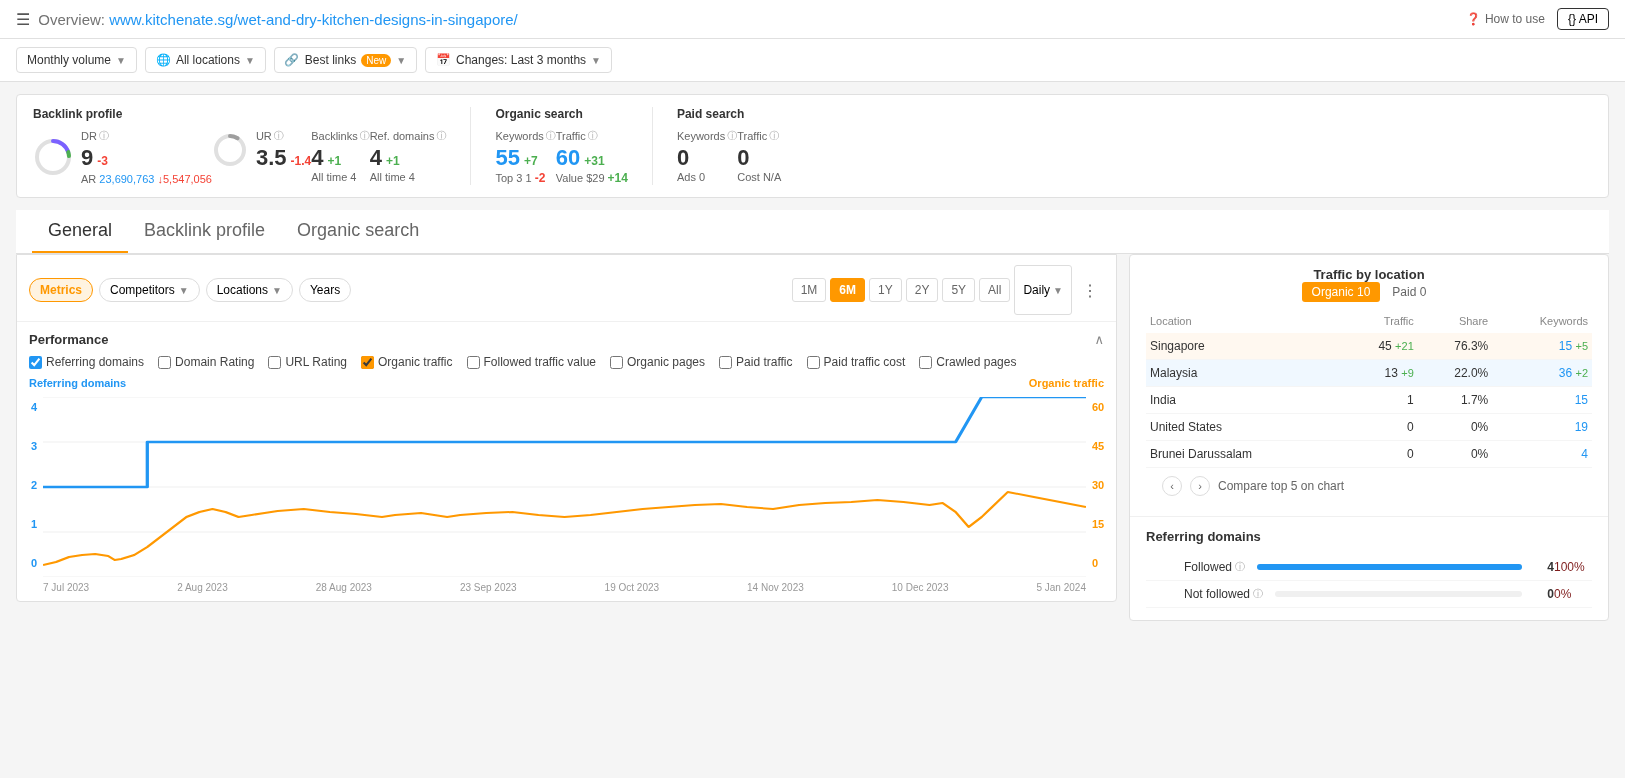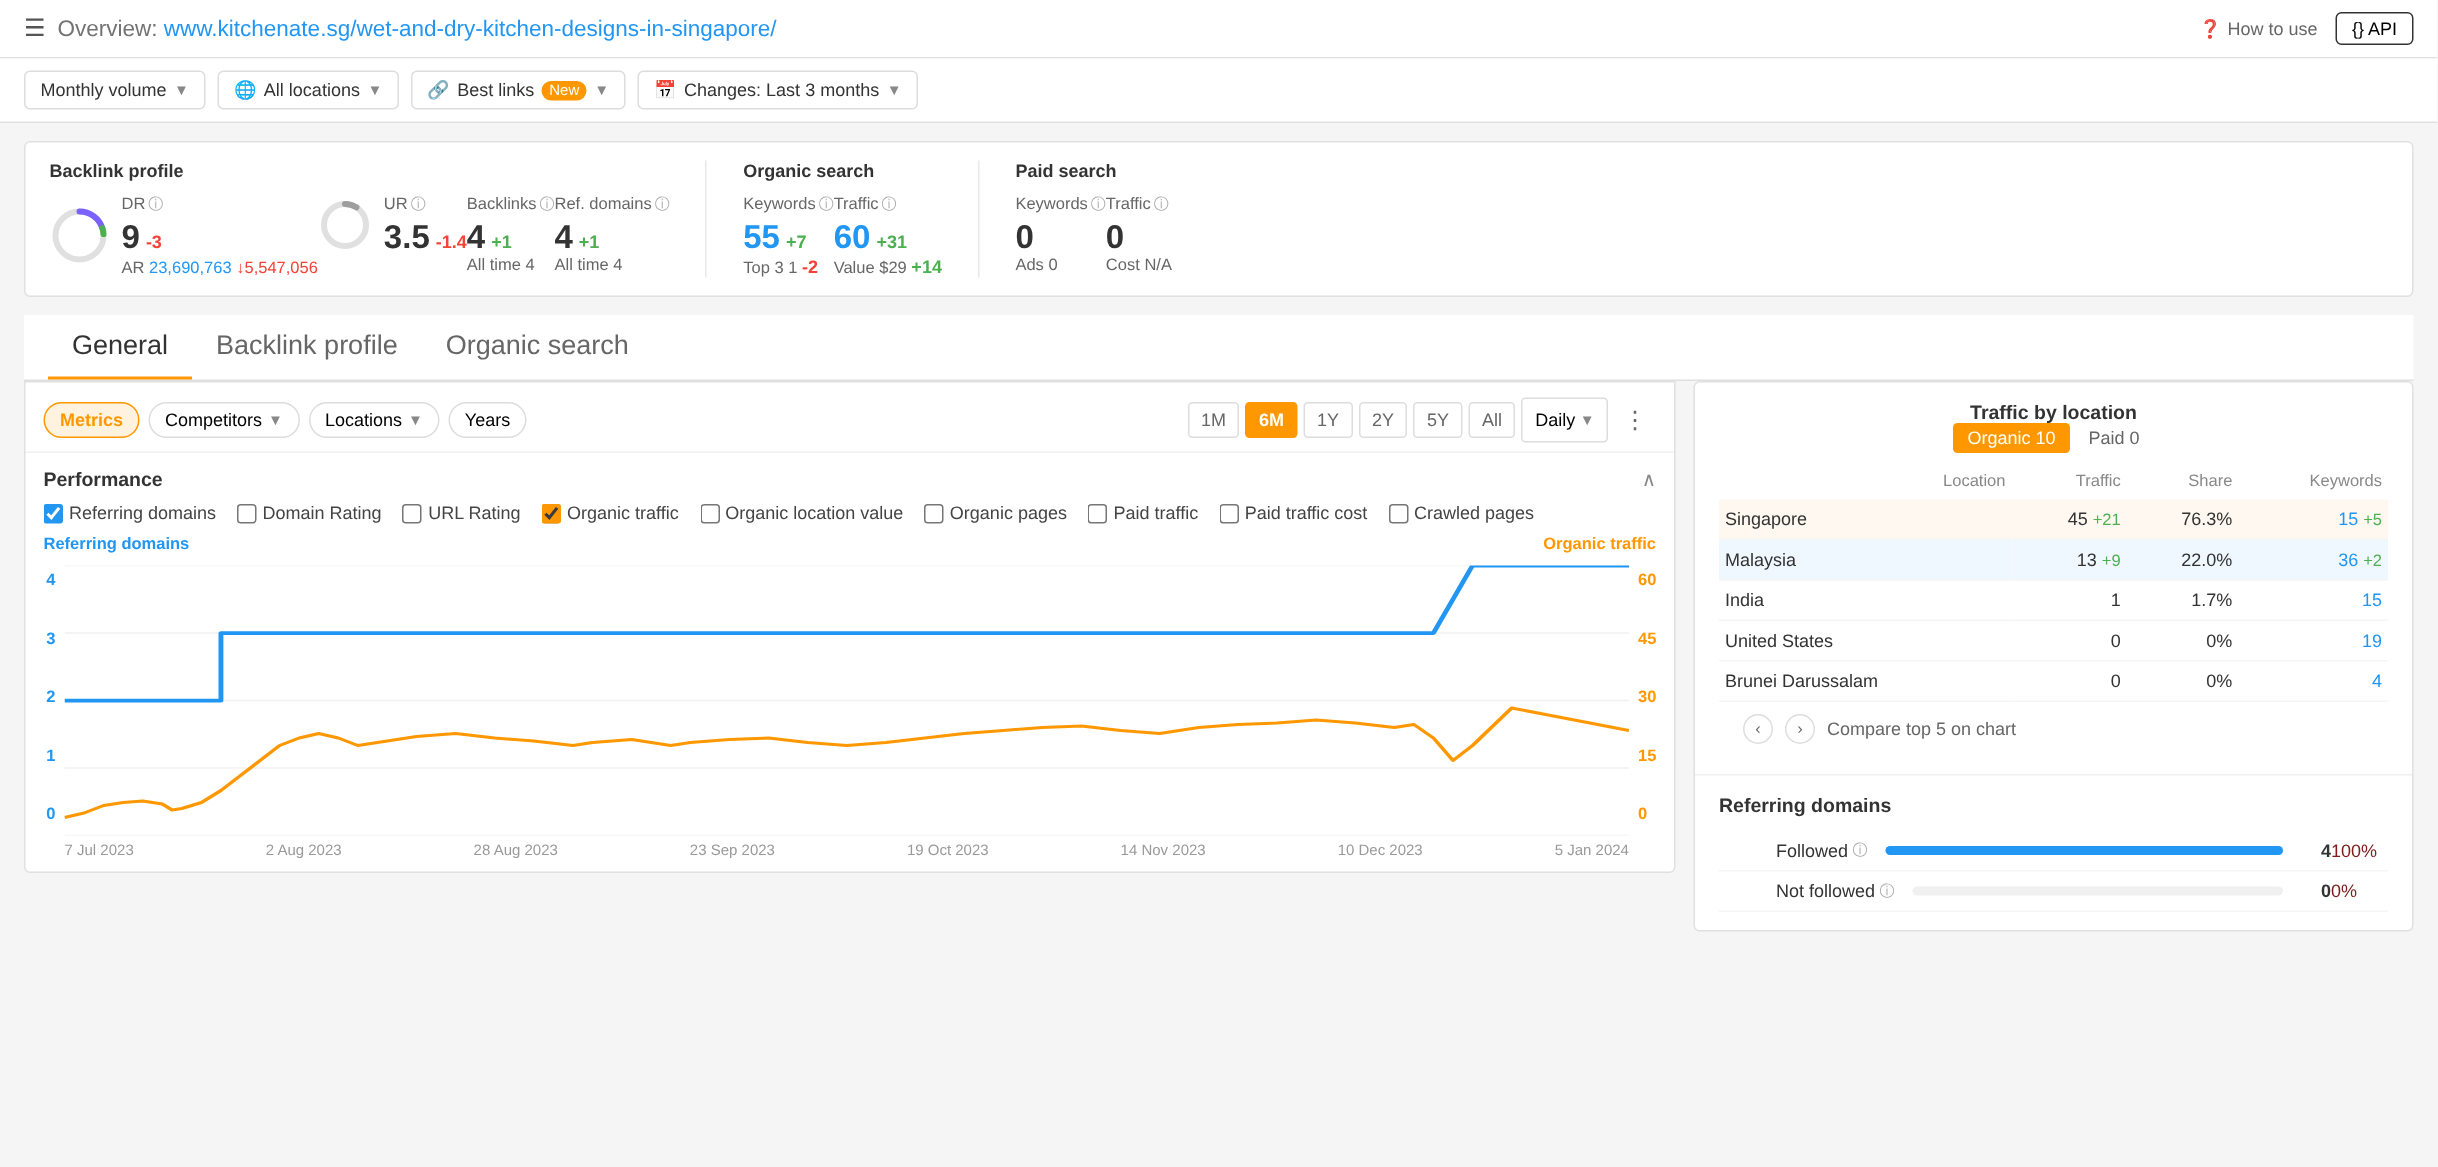--- a/index.html
+++ b/index.html
@@ -57,21 +57,21 @@
     .left-col { flex: 1; min-width: 0; }
     .right-col { width: 480px; flex-shrink: 0; }
     
     .chart-toolbar { display: flex; align-items: center; gap: 6px; padding: 10px 12px 6px; border-bottom: 1px solid #f0f0f0; flex-wrap: wrap; }
     .chart-toolbar-left { display: flex; align-items: center; gap: 6px; flex: 1; flex-wrap: wrap; }
     .filter-btn { display: flex; align-items: center; gap: 4px; border: 1px solid #ddd; border-radius: 12px; padding: 4px 10px; background: #fff; cursor: pointer; font-size: 12px; }
     .filter-btn.active-orange { background: #FFF3E0; border-color: #FF9800; color: #FF9800; font-weight: 600; }
     .chart-toolbar-right { display: flex; align-items: center; gap: 4px; }
     .time-btn { padding: 4px 8px; border: 1px solid #ddd; border-radius: 3px; background: #fff; cursor: pointer; font-size: 12px; color: #666; }
     .time-btn.active { background: #FF9800; color: #fff; border-color: #FF9800; font-weight: 600; }
-    .daily-btn { display: flex; align-items: center; gap: 3px; padding: 7px 8px; border: 1px solid #ddd; border-radius: 3px; background: #fff; cursor: pointer; font-size: 12px; }
+    .daily-btn { display: flex; align-items: center; gap: 3px; padding: 17px 8px; border: 1px solid #ddd; border-radius: 3px; background: #fff; cursor: pointer; font-size: 12px; }
     .more-btn { cursor: pointer; color: #666; font-size: 16px; padding: 2px 6px; }
     
     .performance-header { display: flex; align-items: center; justify-content: space-between; padding: 10px 12px 8px; }
     .performance-title { font-size: 13px; font-weight: 600; }
     .collapse-btn { cursor: pointer; color: #888; }
     
     .checkboxes-row { display: flex; align-items: center; gap: 14px; padding: 0 12px 8px; flex-wrap: wrap; }
     .checkbox-item { display: flex; align-items: center; gap: 4px; font-size: 12px; color: #444; cursor: pointer; }
     .checkbox-item input[type=checkbox] { width: 13px; height: 13px; }
     .checkbox-item input[type=checkbox]:checked { accent-color: #2196F3; }
@@ -82,21 +82,21 @@
     .legend-item.orange { color: #FF9800; }
     
     .right-panel { background: #fff; border: 1px solid #e0e0e0; border-radius: 4px; }
     .right-panel-section { padding: 12px 16px; border-bottom: 1px solid #f0f0f0; }
     .right-panel-title { font-size: 13px; font-weight: 600; margin-bottom: 10px; display: flex; align-items: center; justify-content: space-between; flex-direction: column; }
     .tab-toggle { display: flex; gap: 2px; }
     .tab-toggle-btn { padding: 3px 10px; border: none; border-radius: 3px; font-size: 12px; cursor: pointer; background: transparent; color: #666; }
     .tab-toggle-btn.active { background: #FF9800; color: #fff; }
     
     .location-table { width: 100%; border-collapse: collapse; }
-    .location-table th { font-size: 11px; color: #888; text-align: right; padding: 3px 4px 6px; font-weight: 500; }
+    .location-table th { font-size: 11px; color: #888; text-align: left; padding: 3px 4px 6px; font-weight: 500; }
     .location-table th:not(:first-child) { text-align: right; }
     .location-table td { font-size: 12px; padding: 6px 4px; border-bottom: 1px solid #f5f5f5; }
     .location-table td:not(:first-child) { text-align: right; }
     .location-row-highlight { background: #FFF8F0; }
     .location-row-highlight2 { background: #F0F8FF; }
     .traffic-cell { color: #333; }
     .traffic-plus { color: #4CAF50; font-size: 11px; }
     .keywords-cell { color: #2196F3; }
     .keywords-plus { color: #4CAF50; font-size: 11px; }
     
@@ -354,21 +354,21 @@
           <label class="checkbox-item">
             <input type="checkbox" style="">
             <span>URL Rating</span>
           </label>
           <label class="checkbox-item orange">
             <input type="checkbox" checked="" style="accent-color: rgb(255, 152, 0);">
             <span>Organic traffic</span>
           </label>
           <label class="checkbox-item">
             <input type="checkbox" style="">
-            <span>Organic location value</span>
+            <span>Followed traffic value</span>
           </label>
           <label class="checkbox-item">
             <input type="checkbox" style="">
             <span>Organic pages</span>
           </label>
           <label class="checkbox-item">
             <input type="checkbox" style="">
             <span>Paid traffic</span>
           </label>
           <label class="checkbox-item">

